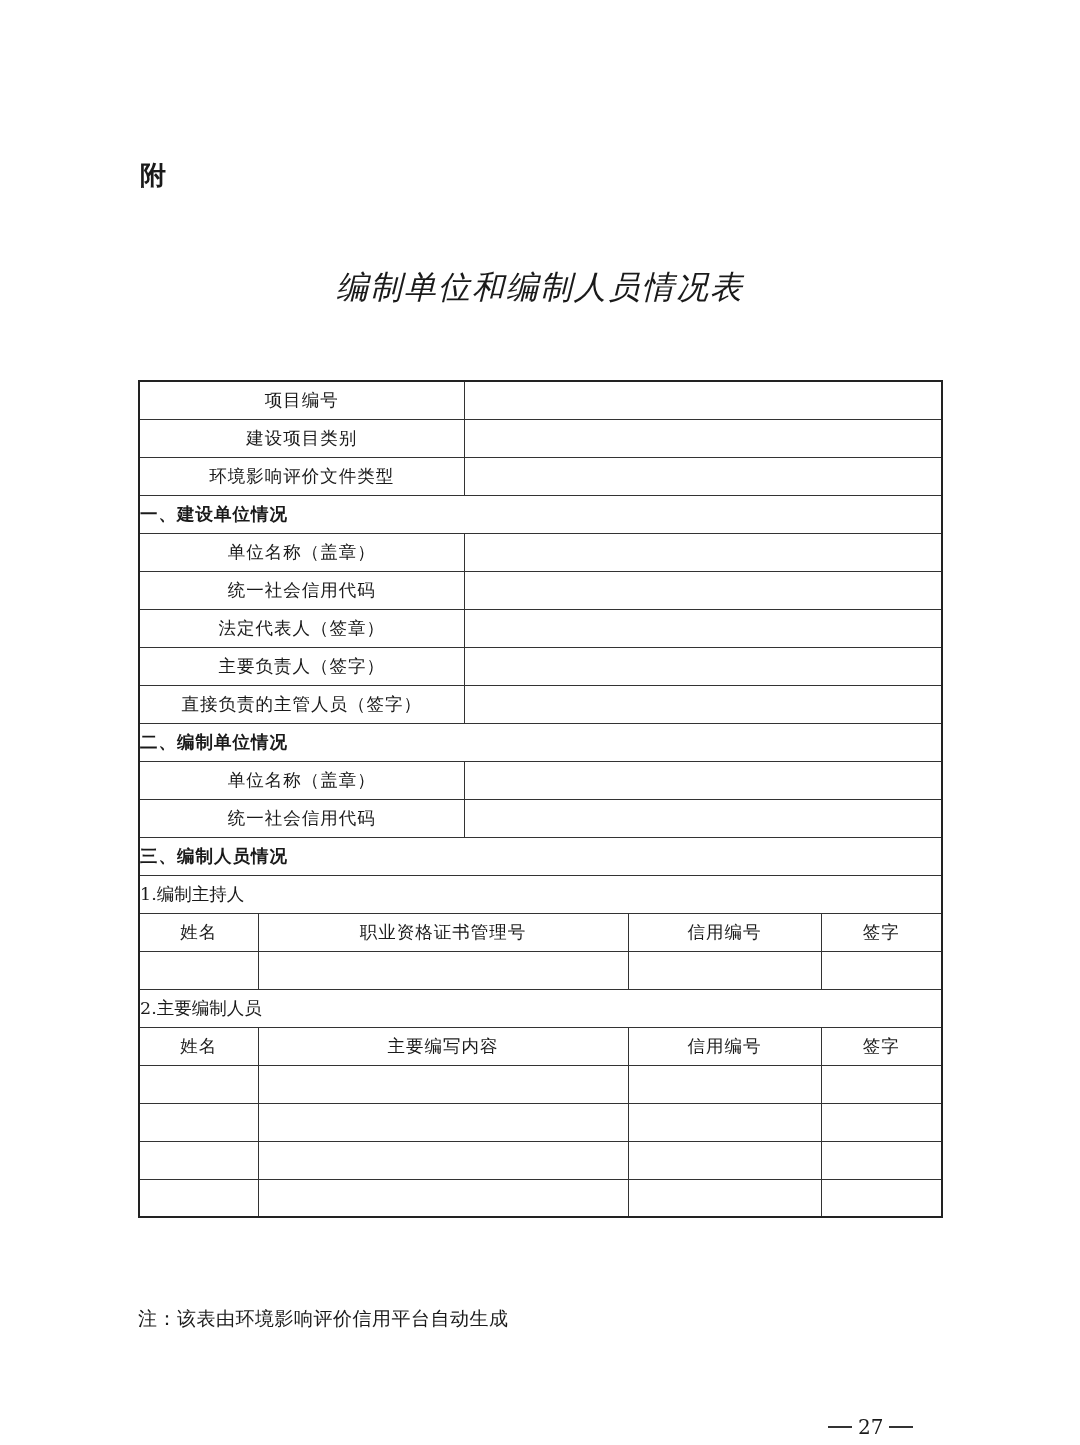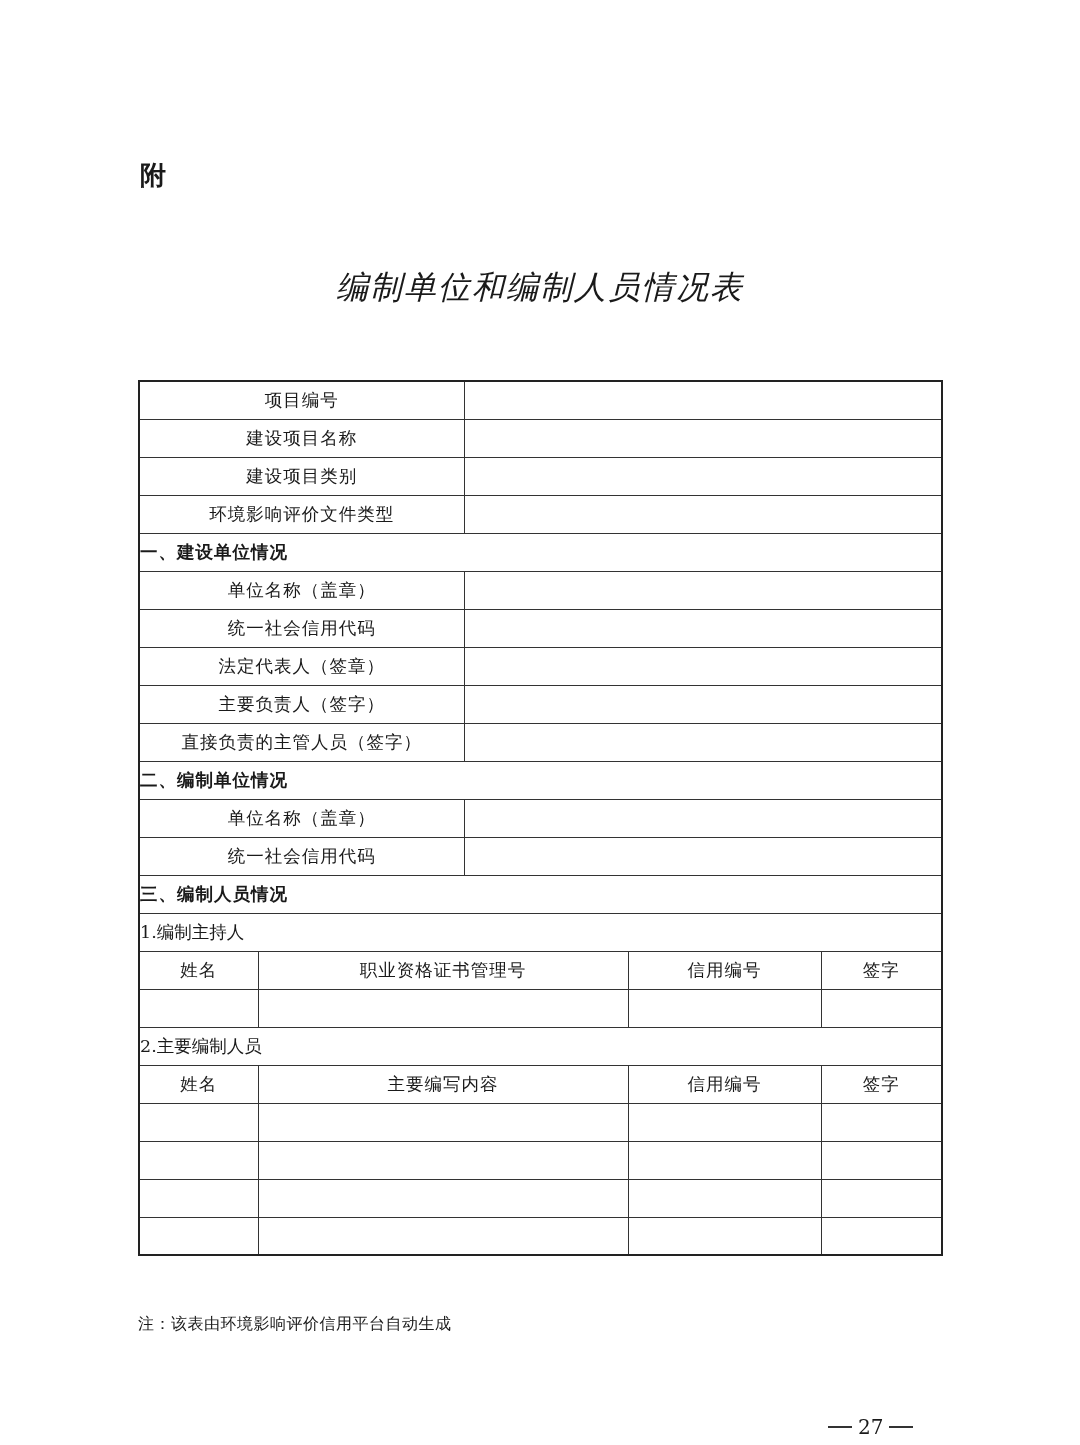--- a/index.html
+++ b/index.html
@@ -13,45 +13,41 @@
   table.form { position: absolute; left: 138px; top: 380px; width: 803px; border-collapse: collapse;
                border: 2.5px solid #222; table-layout: fixed; }
   table.form td { border: 1.3px solid #333; height: 38px; padding: 0; font-size: 17.5px;
                   box-sizing: border-box; vertical-align: middle; }
   td.label { text-align: center; letter-spacing: 1px; }
   td.value { }
   td.section { text-align: left; padding-left: 10px; font-family: Liberation Serif, serif;
                font-weight: bold; font-size: 17.5px; letter-spacing: 1px; }
   td.sub { text-align: left; padding-left: 10px; font-size: 17.5px; }
   td.colhead { text-align: center; font-size: 17.5px; letter-spacing: 1px; margin-top: 43px; }
-  .note { position: absolute; left: 138px; top: 1306px; font-size: 16px; letter-spacing: 0.5px; margin-top: 8px; }
+  .note { position: absolute; left: 138px; top: 1306px; font-size: 19px; letter-spacing: 0.5px; }
   .pageno { position: absolute; left: 828px; top: 1415px; font-size: 20px; display: flex; align-items: center; gap: 6px; }
   .pageno .dash { display: inline-block; width: 24px; height: 1.5px; background: #333; }
 </style>
 </head>
 <body>
 
 <div class="attach">附</div>
 <div class="title">编制单位和编制人员情况表</div>
 
 <table class="form">
   <colgroup>
     <col style="width:119px">
       <col style="width:206px">
       <col style="width:164px">
       <col style="width:193px">
       <col style="width:121px">
   </colgroup>
   <tbody>
     <tr>
       <td class="label" colspan="2">项目编号</td>
-      <td class="value" colspan="3"></td>
-    </tr>
-    <tr>
-      <td class="label" colspan="2">建设项目名称</td>
       <td class="value" colspan="3"></td>
     </tr>
     <tr>
       <td class="label" colspan="2">建设项目类别</td>
       <td class="value" colspan="3"></td>
     </tr>
     <tr>
       <td class="label" colspan="2">环境影响评价文件类型</td>
       <td class="value" colspan="3"></td>
     </tr>

